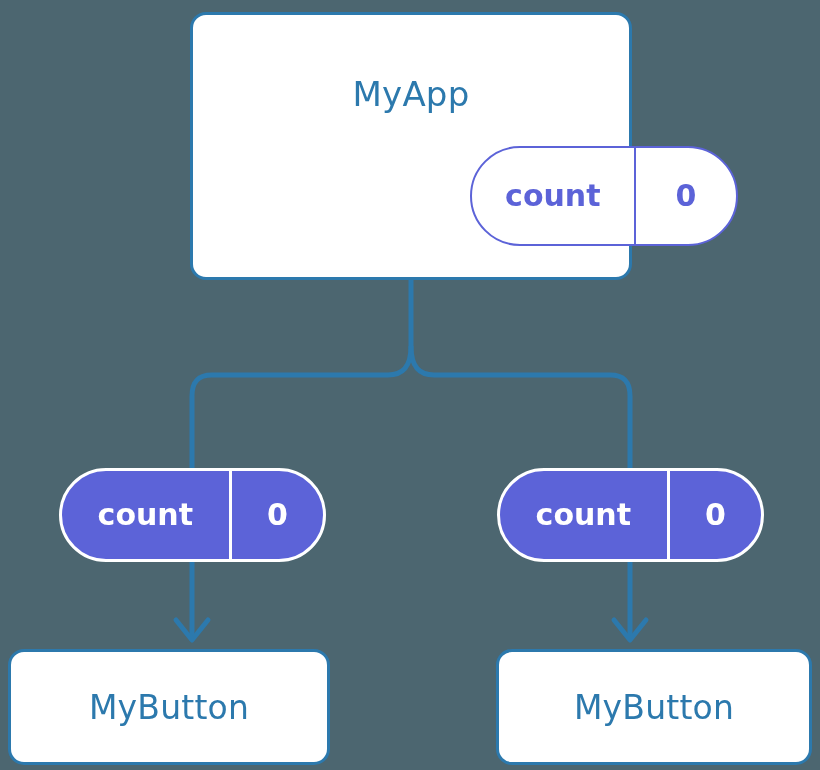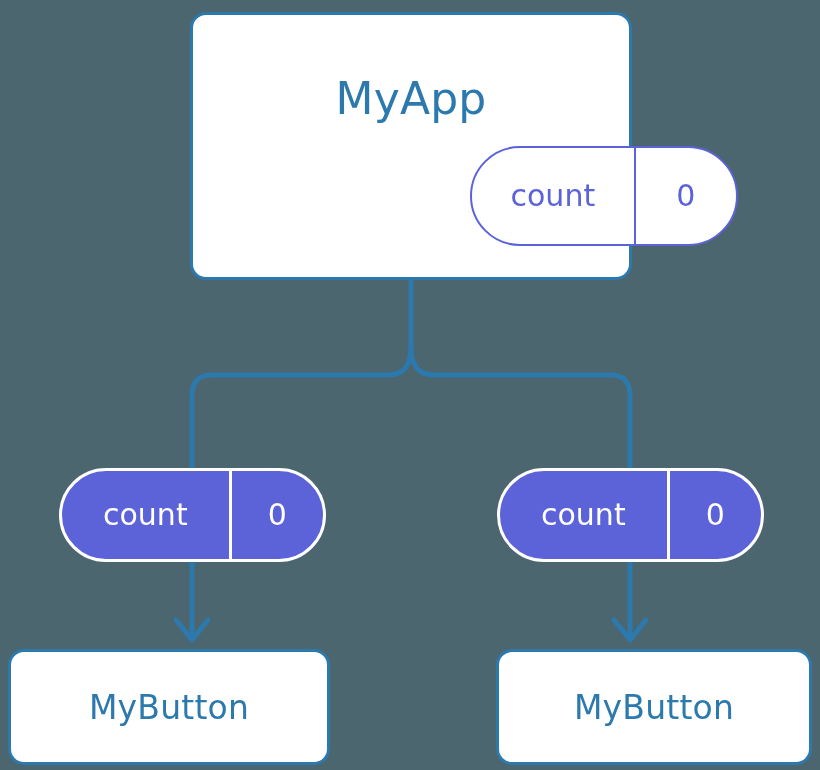--- a/index.html
+++ b/index.html
@@ -54,21 +54,21 @@
     height: 268px;
     display: block;
   }
   #app-title {
     position: absolute;
     left: 0;
     right: 0;
     top: 62px;
     text-align: center;
     color: #2c79ad;
-    font-size: 44px;
+    font-size: 34px;
     line-height: 1;
   }
 
   #button-box-left {
     left: 8px;
     top: 649px;
     width: 322px;
     height: 116px;
   }
   #button-box-right {
@@ -83,20 +83,21 @@
   }
 
   
   .state-pill {
     position: absolute;
     box-sizing: border-box;
     display: flex;
     align-items: stretch;
     border-radius: 999px;
     overflow: hidden;
+    font-weight: bold;
   }
   .state-pill .pill-key,
   .state-pill .pill-value {
     display: flex;
     align-items: center;
     justify-content: center;
     font-size: 30px;
     line-height: 1;
     box-sizing: border-box;
   }

